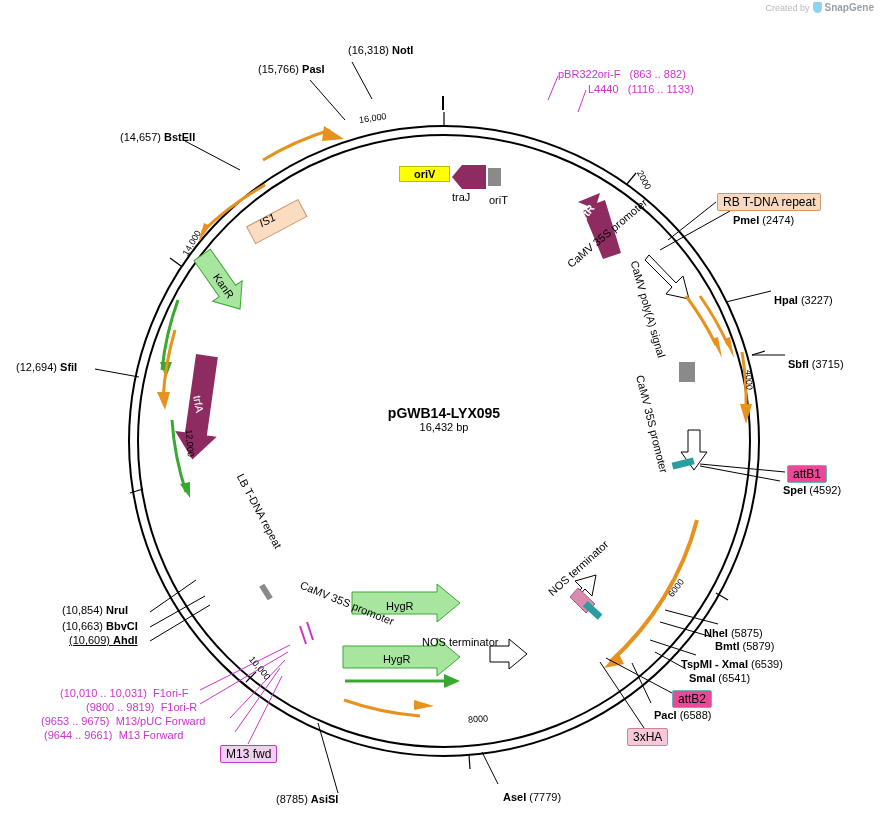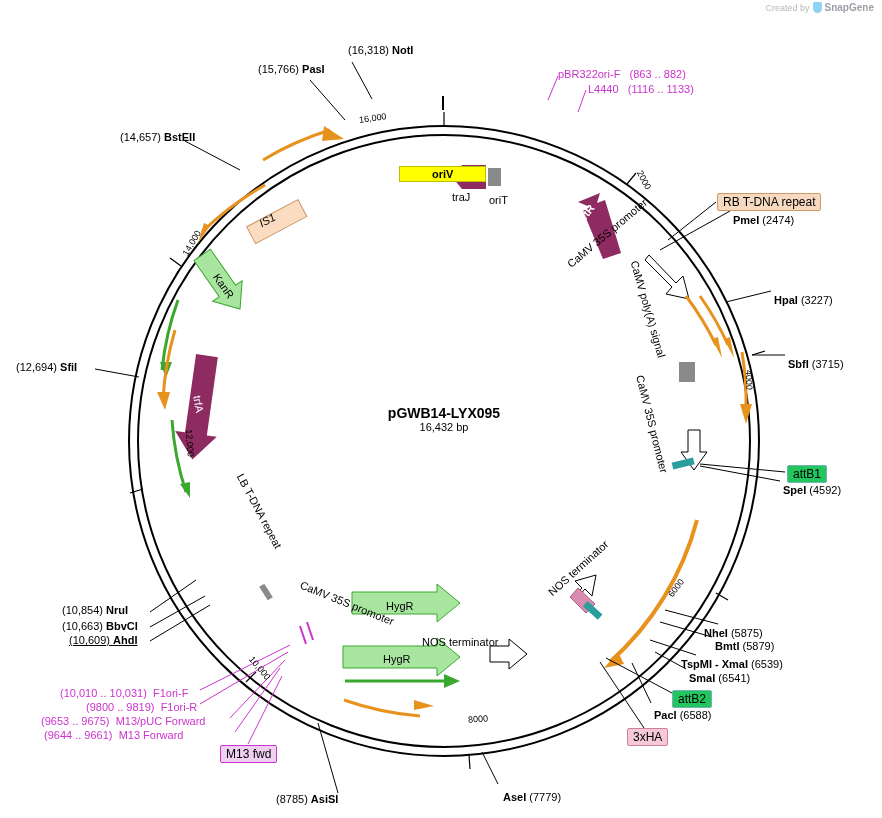--- a/index.html
+++ b/index.html
@@ -29,21 +29,21 @@
   .purple{color:#cc33cc;}
   .plasmid-name{
     font-size:14px;font-weight:bold;color:#000;text-align:center;
   }
   .plasmid-bp{font-size:11px;color:#000;text-align:center;}
   .tagbox{
     position:absolute;font-size:12px;padding:1px 5px;
     border:1px solid #000;border-radius:2px;white-space:nowrap;
   }
   .tag-rb{background:#f6d9c0;border-color:#cf9a6a;}
-  .tag-attb{background:#22c55e;border-color:#6fb3b3;}
+  .tag-attb{background:#ec4899;border-color:#6fb3b3;}
   .tag-3xha{background:#f5c9d8;border-color:#cf7fa0;}
   .tag-m13{background:#f0d0f0;border-color:#cc33cc;}
   .gene-lbl{position:absolute;font-size:11px;color:#000;white-space:nowrap;}
   .ticklbl{position:absolute;font-size:9px;color:#000;white-space:nowrap;}
 </style>
 </head>
 <body>
 
 <div class="abs credit">
   <span>Created by</span>
@@ -283,21 +283,21 @@
   <span>(9644 .. 9661)</span>&nbsp;
   <span>M13 Forward</span>
 </div>
 
 <div class="tagbox tag-rb" style="left:717px;top:193px;">RB T-DNA repeat</div>
 <div class="tagbox tag-attb" style="left:787px;top:465px;">attB1</div>
 <div class="tagbox tag-attb" style="left:672px;top:690px;">attB2</div>
 <div class="tagbox tag-3xha" style="left:627px;top:728px;">3xHA</div>
 <div class="tagbox tag-m13" style="left:220px;top:745px;">M13 fwd</div>
 
-<div class="gene-lbl" style="left:399px;top:166px;font-weight:bold;background:#ffff00;border:1px solid #bdbd00;padding:1px 32px;">oriV</div>
+<div class="gene-lbl" style="left:399px;top:166px;font-weight:bold;background:#ffff00;border:1px solid #bdbd00;padding:1px 14px;">oriV</div>
 <div class="gene-lbl" style="left:452px;top:191px;">traJ</div>
 <div class="gene-lbl" style="left:489px;top:194px;">oriT</div>
 <div class="gene-lbl" style="left:573px;top:209px;color:#fff;font-weight:bold;transform:rotate(-52deg);">TetR</div>
 <div class="gene-lbl" style="left:557px;top:227px;transform:rotate(-40deg);">CaMV 35S promoter</div>
 <div class="gene-lbl" style="left:259px;top:214px;font-style:italic;transform:rotate(-28deg);">IS1</div>
 <div class="gene-lbl" style="left:210px;top:280px;transform:rotate(55deg);">KanR</div>
 <div class="gene-lbl" style="left:190px;top:398px;color:#fff;transform:rotate(80deg);">trfA</div>
 <div class="gene-lbl" style="left:218px;top:505px;transform:rotate(62deg);">LB T-DNA repeat</div>
 <div class="gene-lbl" style="left:297px;top:597px;transform:rotate(22deg);">CaMV 35S promoter</div>
 <div class="gene-lbl" style="left:386px;top:600px;font-weight:normal;">HygR</div>

